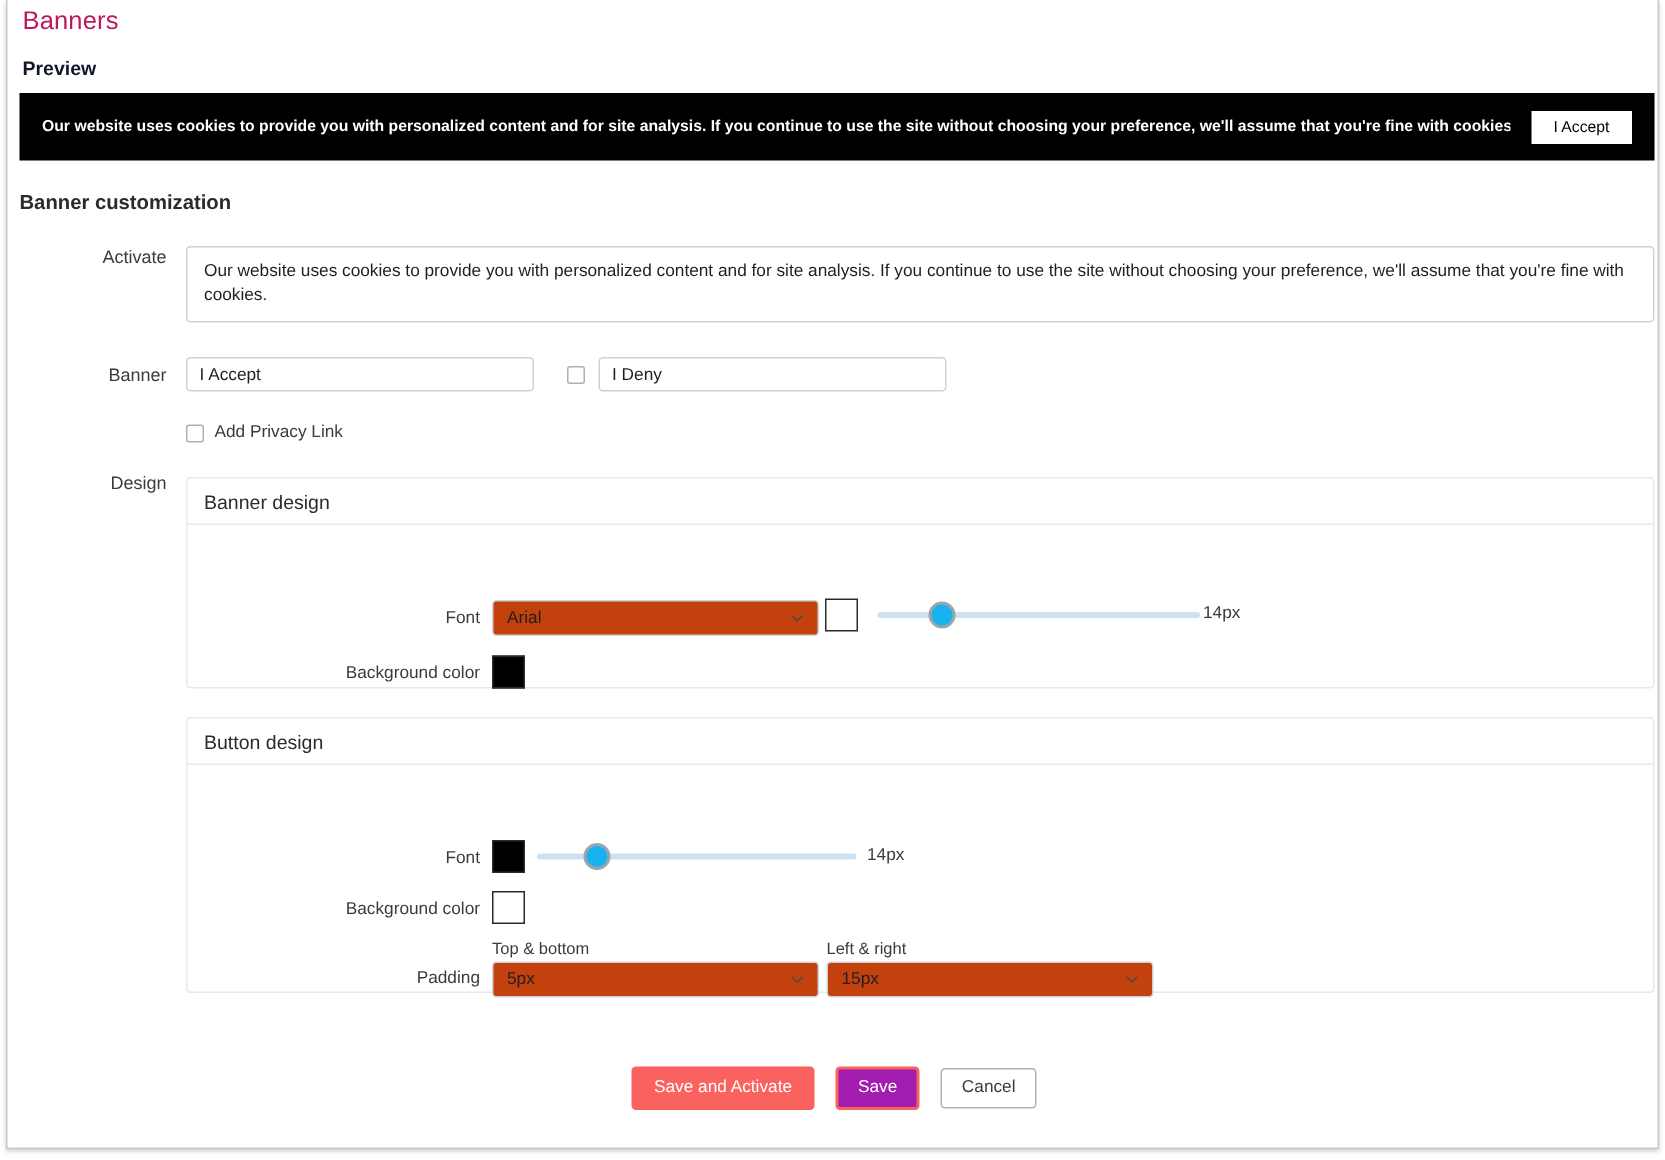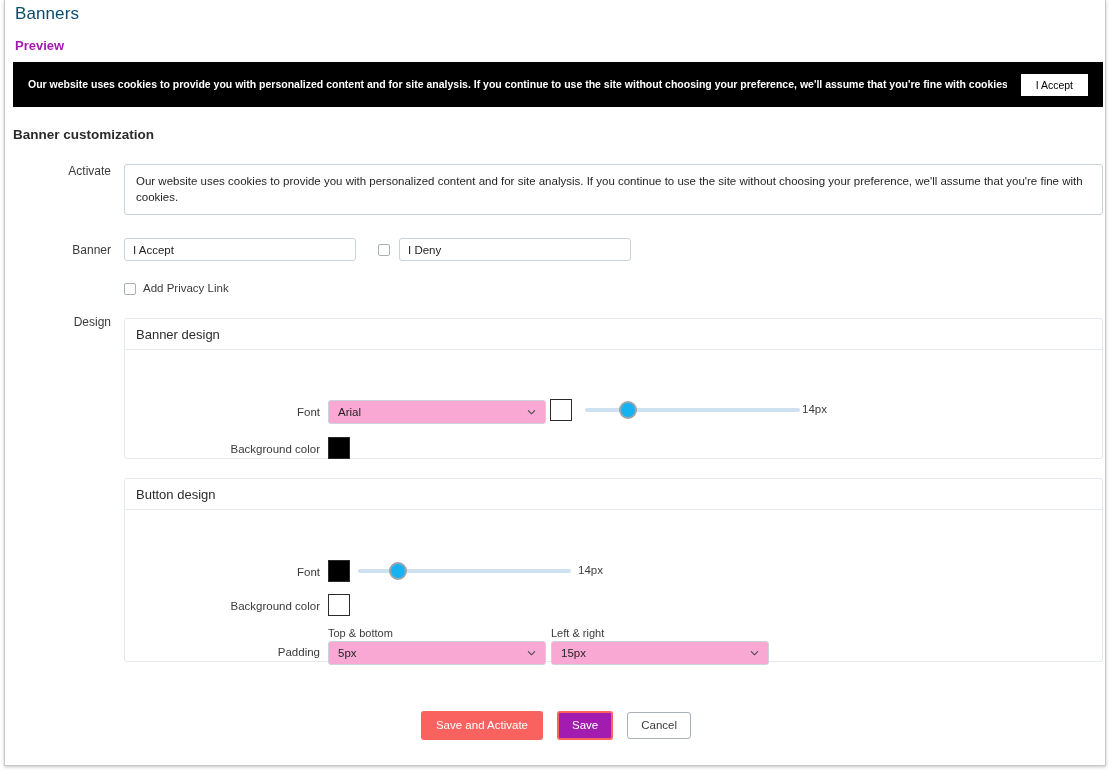--- a/index.html
+++ b/index.html
@@ -37,30 +37,30 @@
     overflow: hidden;
   }
 
   
   .title {
     position: absolute;
     left: 10px;
     top: 4px;
     font-size: 17px;
     font-weight: 400;
-    color: #0c4a6e;
+    color: #be185d;
     letter-spacing: 0.1px;
   }
   .subtitle {
     position: absolute;
     left: 10px;
     top: 38px;
     font-size: 13px;
     font-weight: bold;
-    color: #a21caf;
+    color: #0f172a;
   }
   .section-title {
     position: absolute;
     left: 8px;
     top: 127px;
     font-size: 13.5px;
     font-weight: bold;
     color: #2b2b2b;
   }
 
@@ -190,21 +190,21 @@
     font-size: 11.5px;
     color: #3b3b3b;
     text-align: right;
   }
 
   .select-box {
     position: absolute;
     height: 24px;
     border: 1px solid #ccd2d9;
     border-radius: 3px;
-    background: #f9a8d4;
+    background: #c2410c;
     padding: 0 9px;
     font-size: 11.5px;
     color: #1f1f1f;
     font-family: "Liberation Sans", sans-serif;
     display: flex;
     align-items: center;
     cursor: pointer;
     outline: none;
   }
   .select-box .chev {

